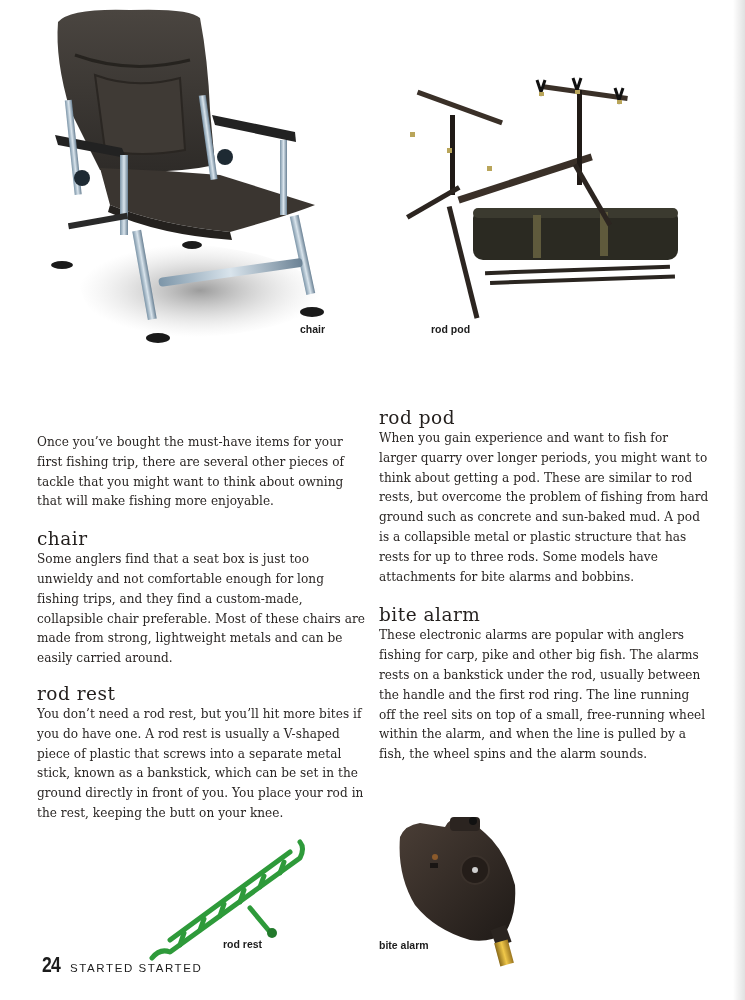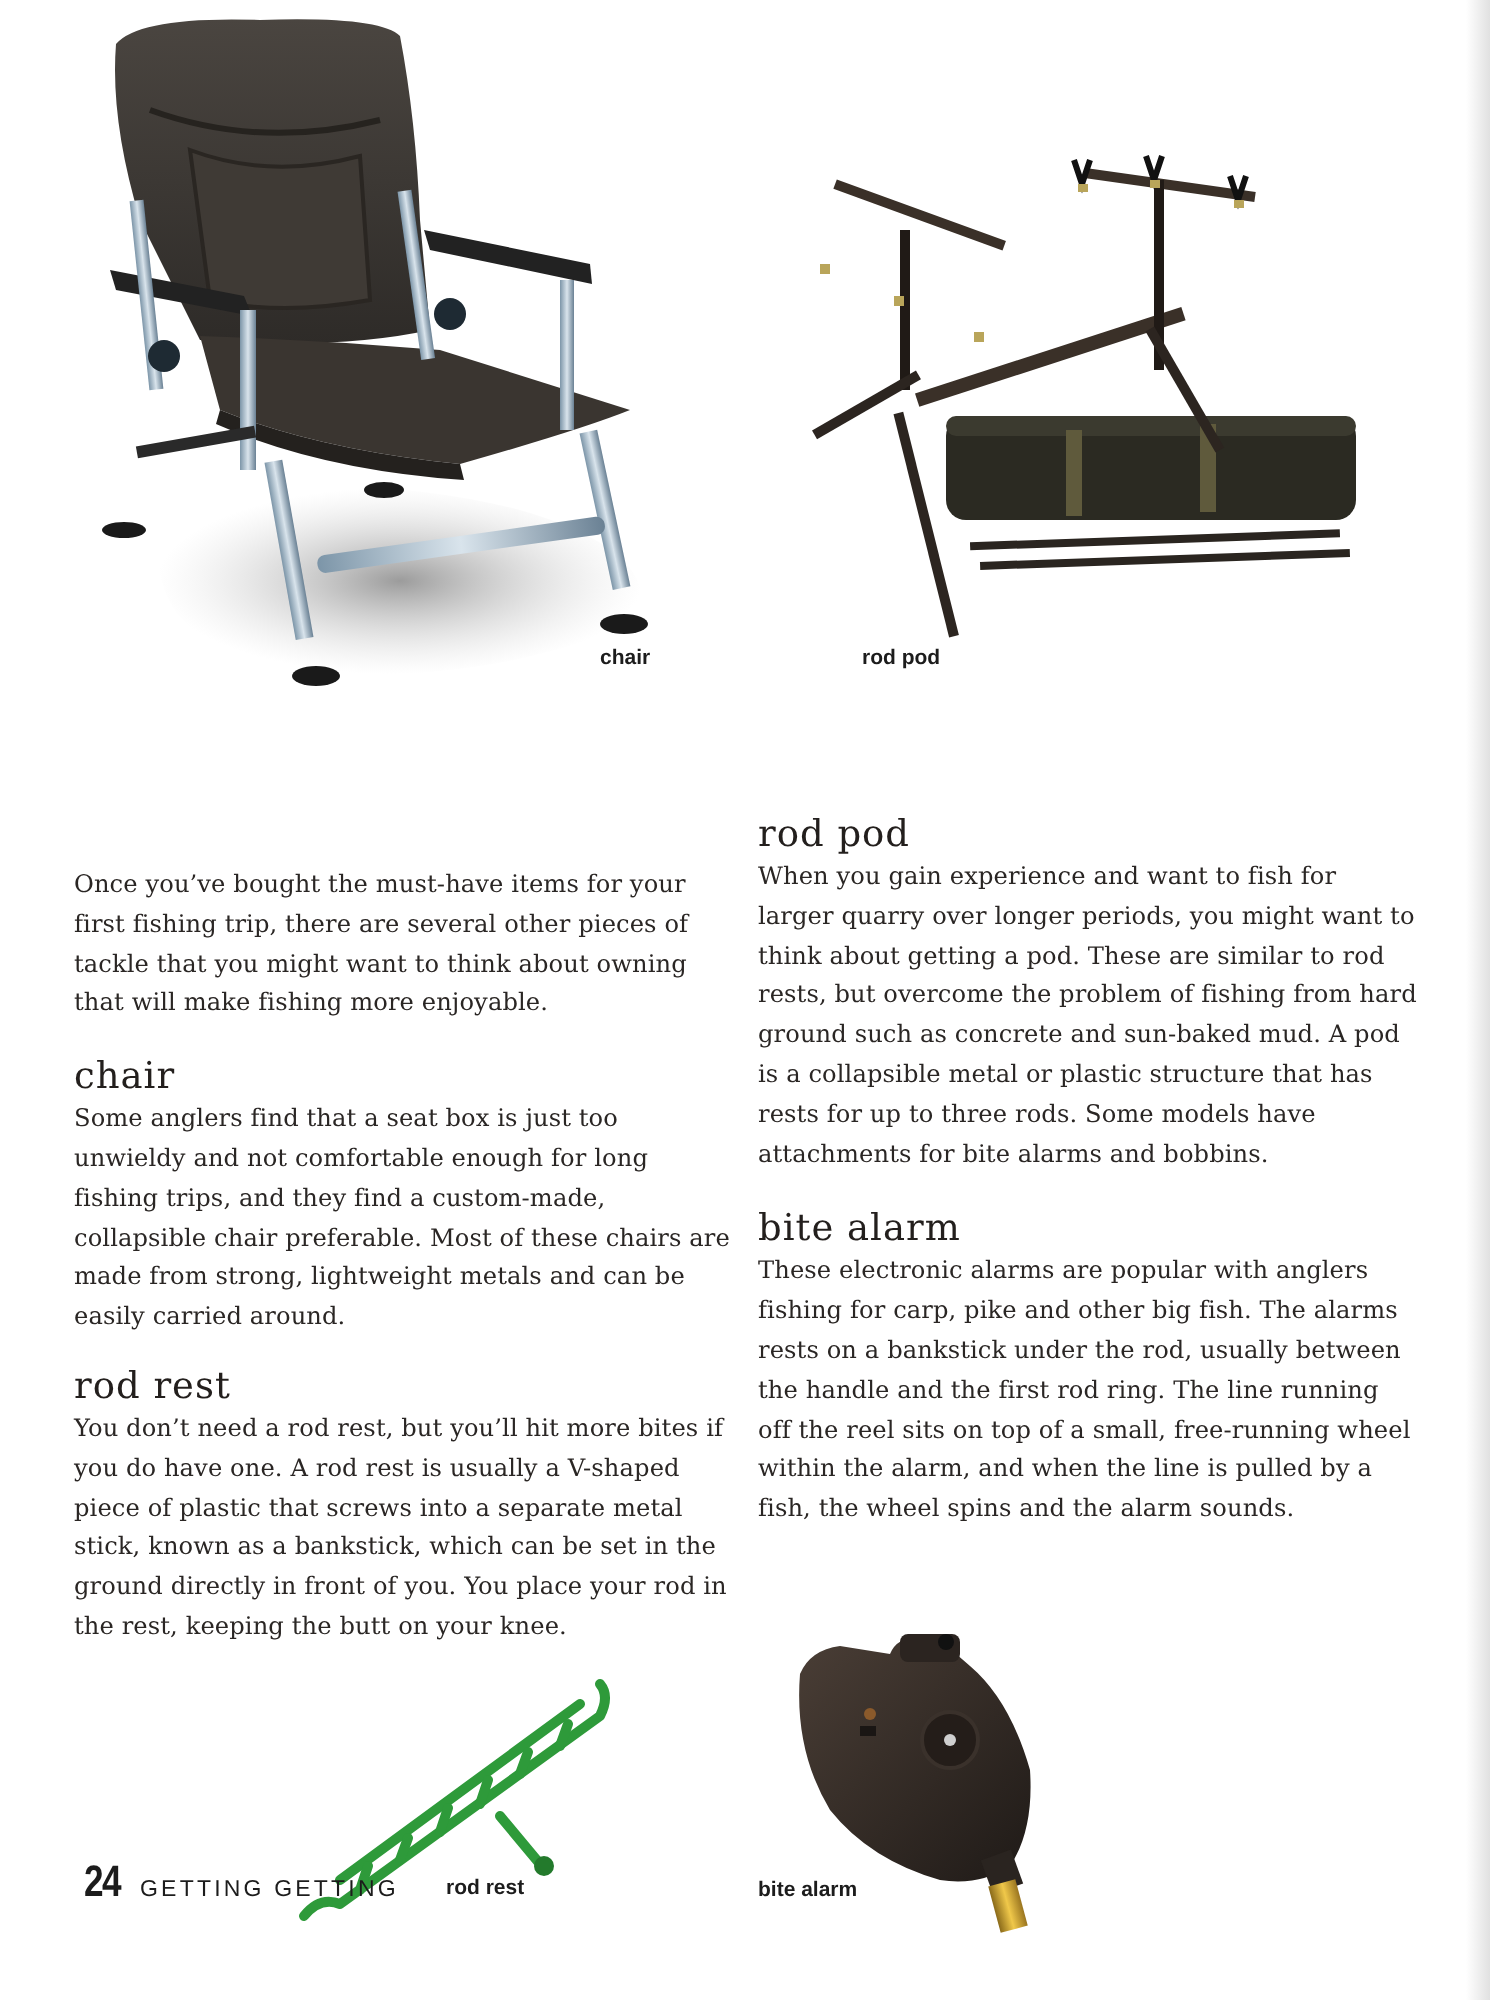--- a/index.html
+++ b/index.html
@@ -24,21 +24,21 @@
     .intro, .para {
       margin: 0; font-size: 12.1px; line-height: 19.8px;
       letter-spacing: 0.05px; color: #2a2624;
     }
     .heading {
       margin: 0; font-weight: normal; font-size: 18.5px; line-height: 22px;
       color: #231f1d; letter-spacing: 0.5px;
     }
     .section { margin-top: 14px; }
     .folio {
-      position: absolute; left: 42px; top: 928px;
+      position: absolute; left: 42px; top: 952px;
       display: flex; align-items: baseline; gap: 6px;
     }
     .folio-num {
       font-family: "Liberation Sans", sans-serif; font-weight: bold;
       font-size: 22px; letter-spacing: -1px; color: #1c1c1c;
       transform: scaleX(0.8); transform-origin: left;
       display: inline-block; width: 22px;
     }
     .folio-title {
       font-family: "Liberation Sans", sans-serif;
@@ -194,14 +194,14 @@
     <circle cx="60" cy="42" r="3" fill="#8b5a2b"></circle>
     <rect x="55" y="48" width="8" height="5" fill="#1a1614"></rect>
     <rect x="118" y="112" width="16" height="18" fill="#2a2420" transform="rotate(-20 126 121)"></rect>
     <rect x="122" y="126" width="14" height="24" fill="url(#goldG)" transform="rotate(-15 129 138)"></rect>
   </svg>
   <span class="caption" style="left:4px; top:124px;">bite alarm</span>
 </div>
 
 <div class="folio">
   <span class="folio-num">24</span>
-  <span class="folio-title">GETTING GETTING</span>
+  <span class="folio-title">STARTED STARTED</span>
 </div>
 
 </body></html>

